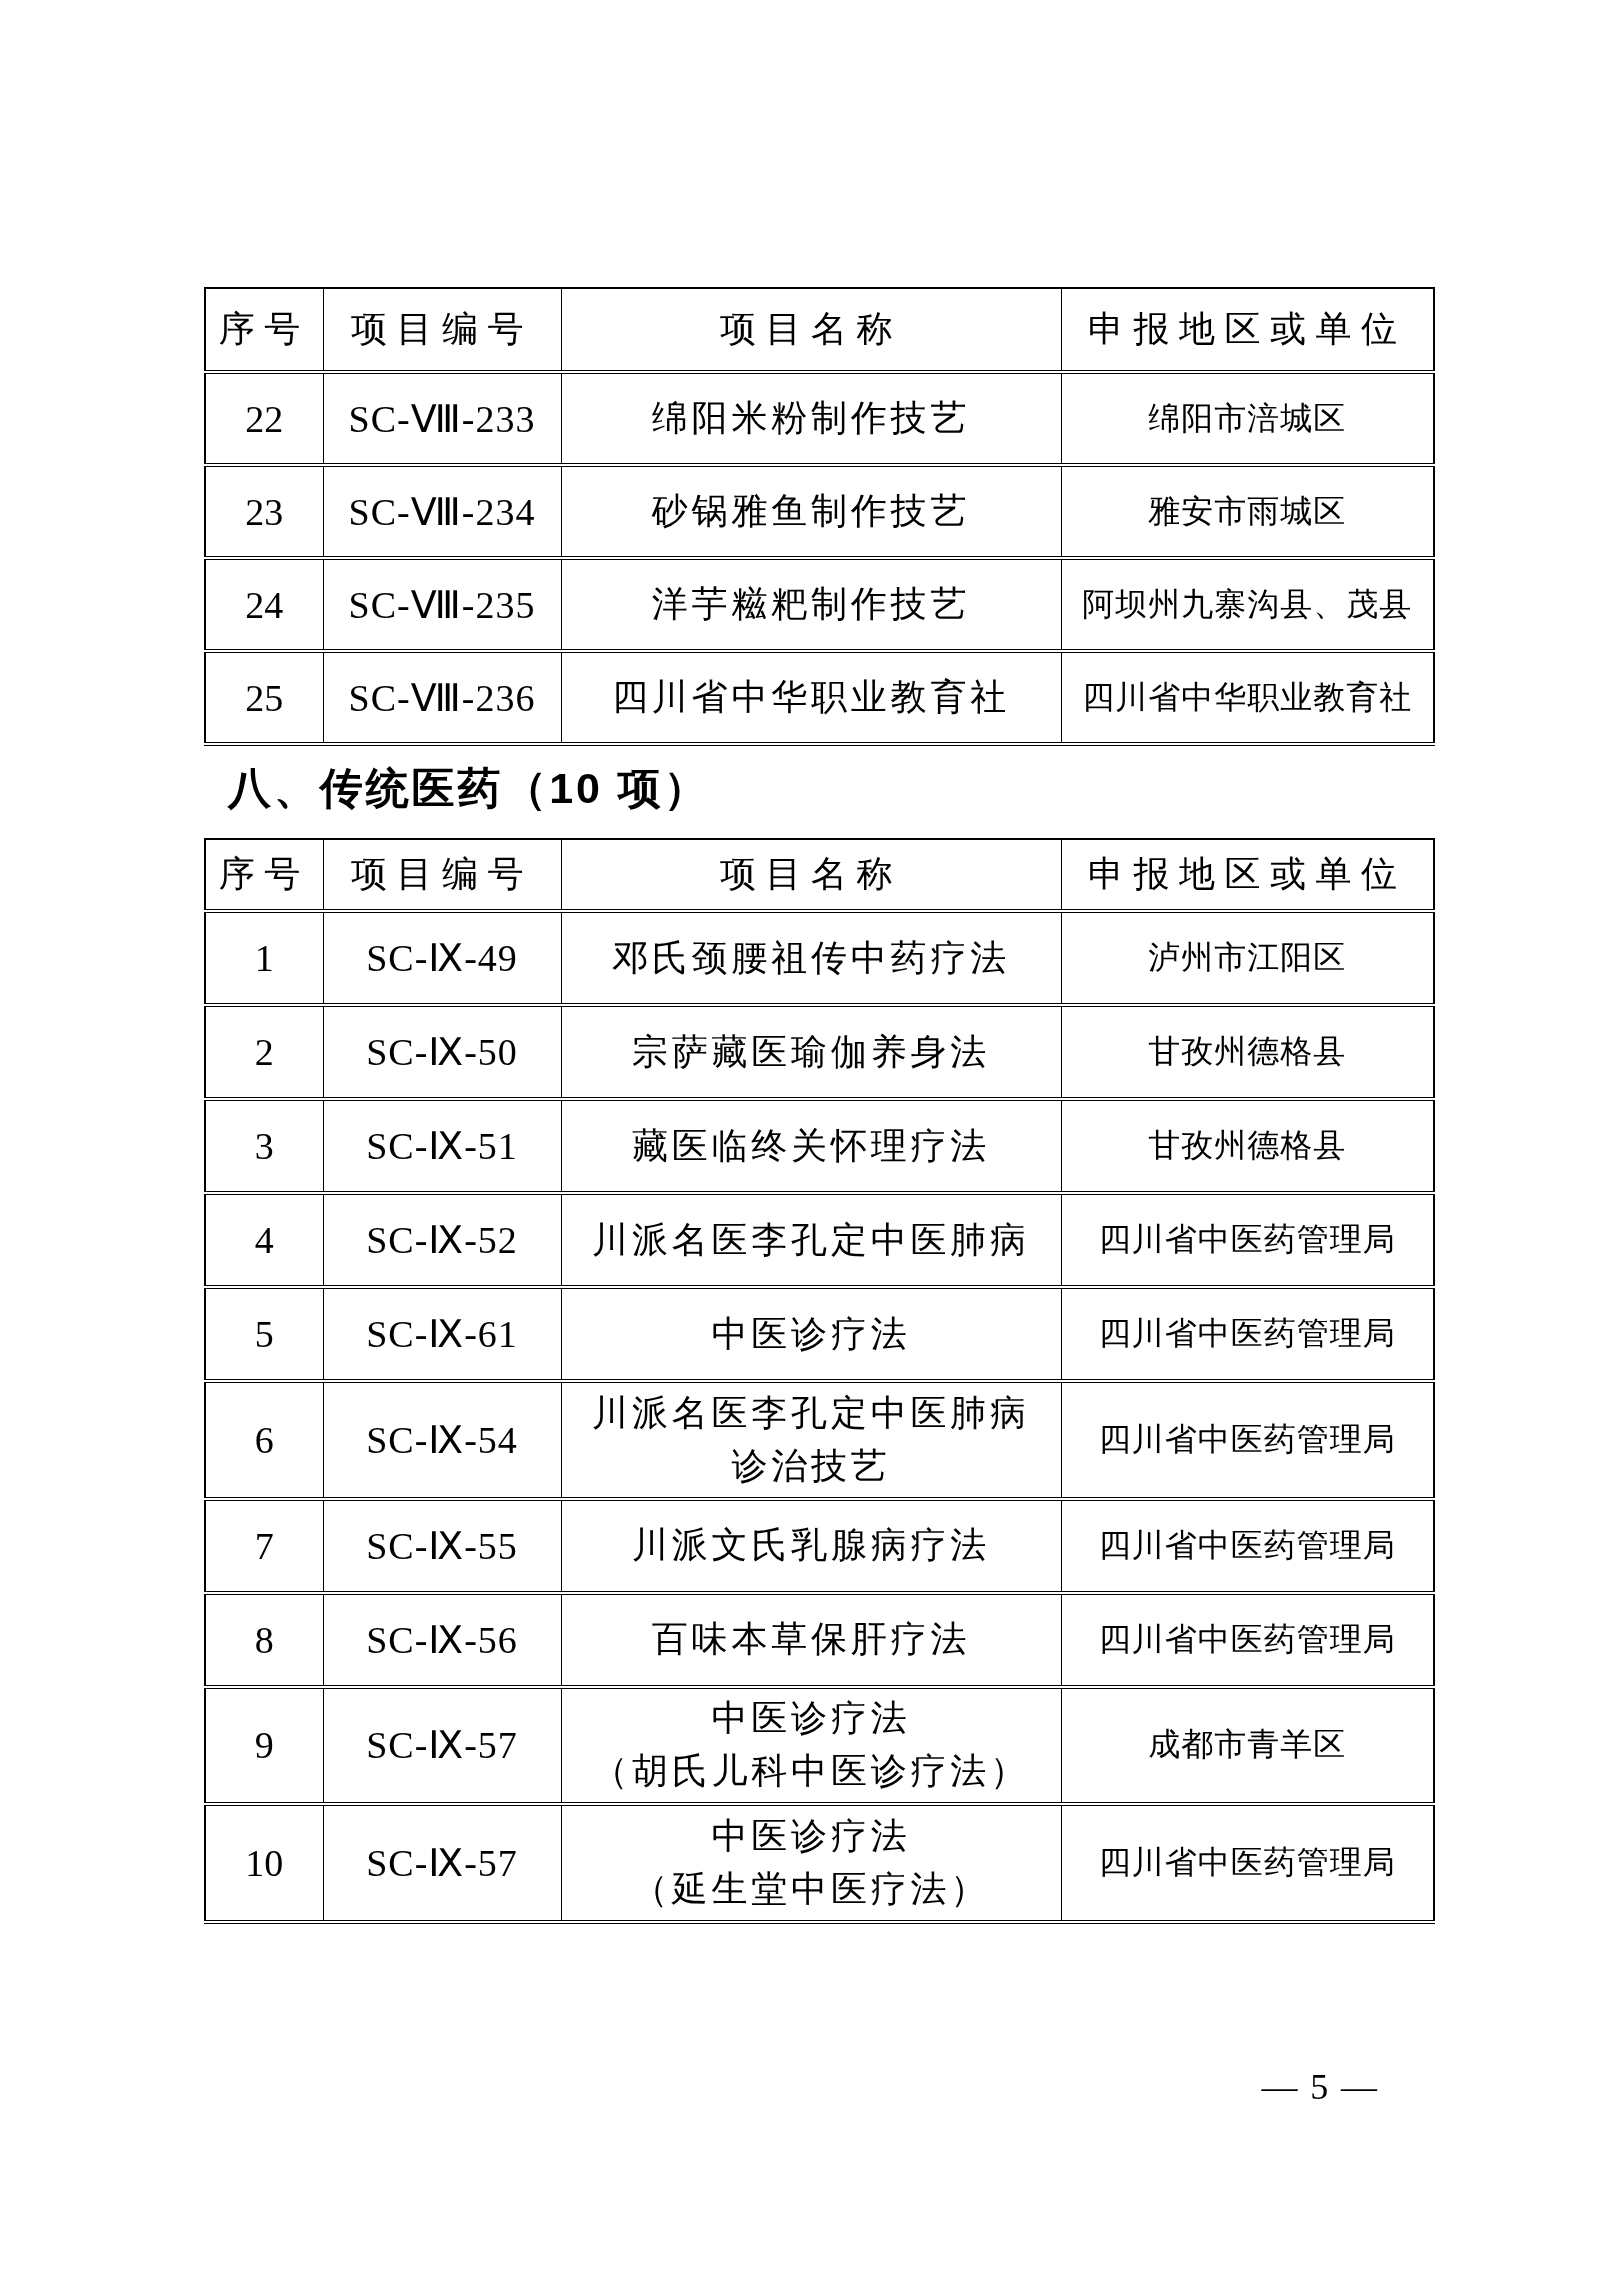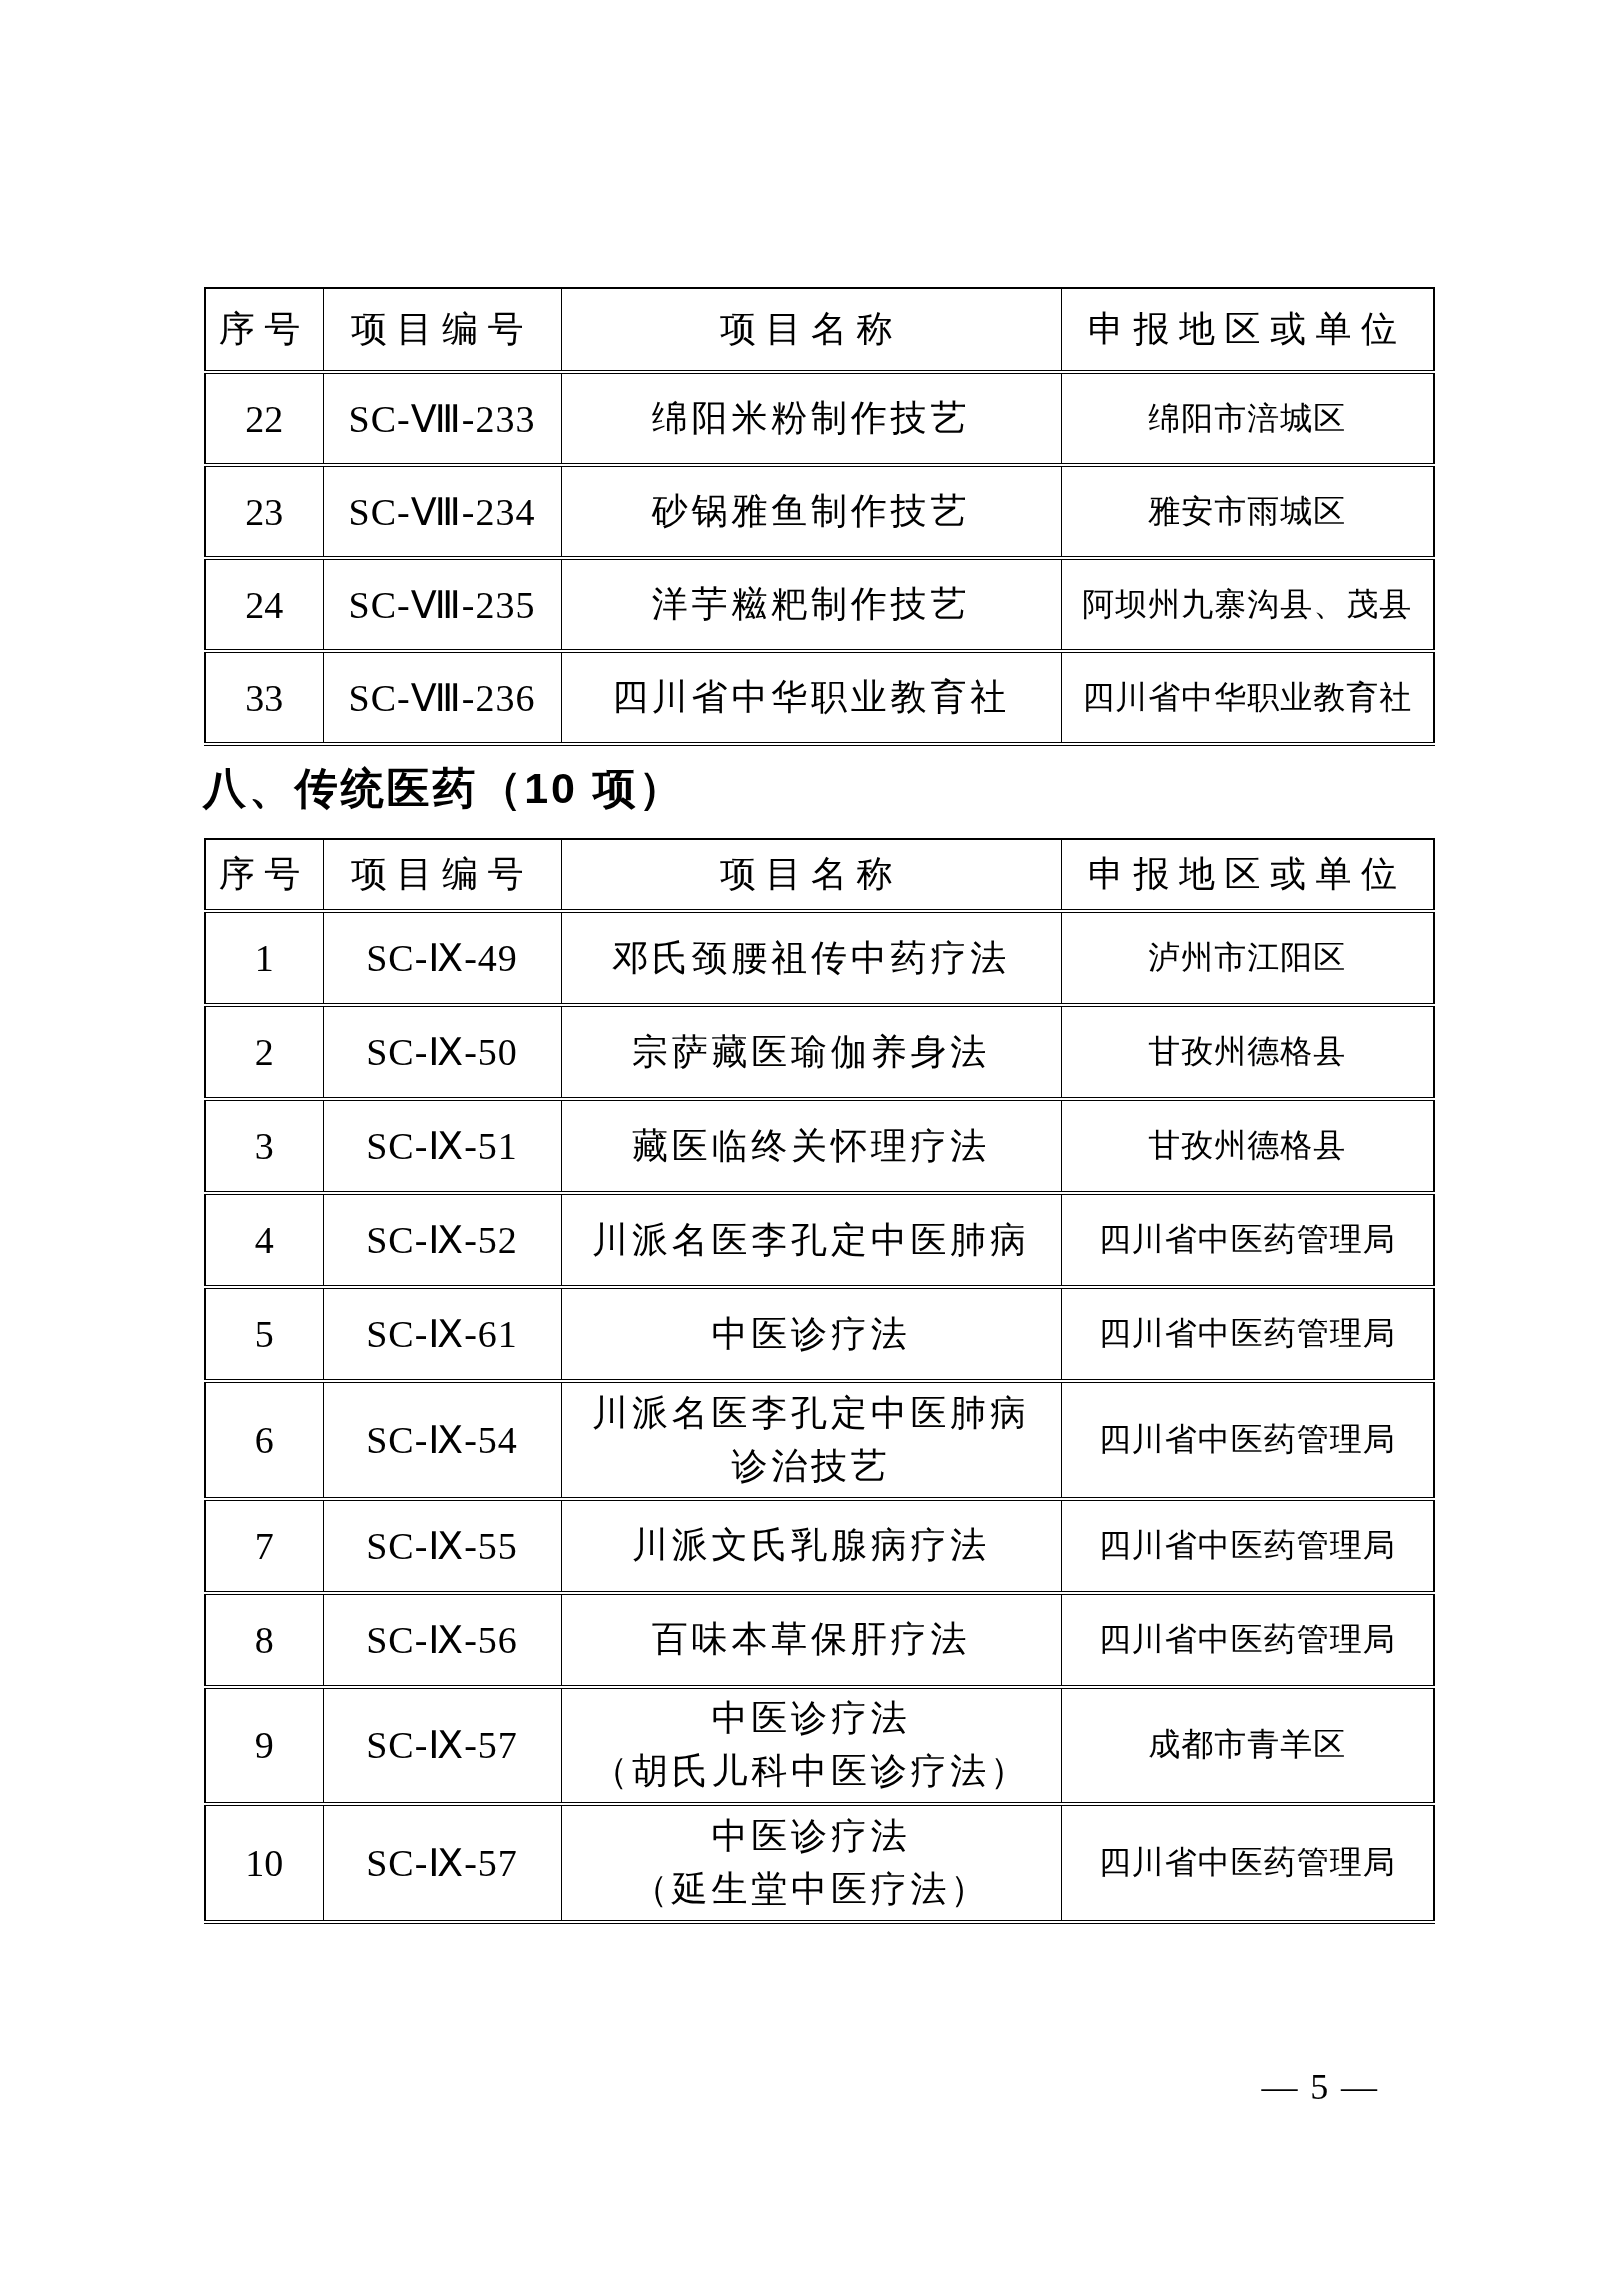--- a/index.html
+++ b/index.html
@@ -72,21 +72,21 @@
   }
   td.c-region {
     font-size: 32px;
     letter-spacing: 1px;
     white-space: nowrap;
   }
 
   
   .section-heading {
     position: absolute;
-    left: 203px;
+    left: 228px;
     top: 761px;
     font-family: "Liberation Sans", sans-serif;
     font-weight: bold;
     font-size: 43px;
     letter-spacing: 2.9px;
     line-height: 55px;
   }
 
   
   .page-footer {
@@ -131,21 +131,21 @@
         <td class="c-name">砂锅雅鱼制作技艺</td>
         <td class="c-region">雅安市雨城区</td>
       </tr>
       <tr>
         <td class="c-no">24</td>
         <td class="c-code">SC-Ⅷ-235</td>
         <td class="c-name">洋芋糍粑制作技艺</td>
         <td class="c-region">阿坝州九寨沟县、茂县</td>
       </tr>
       <tr>
-        <td class="c-no">33</td>
+        <td class="c-no">25</td>
         <td class="c-code">SC-Ⅷ-236</td>
         <td class="c-name">四川省中华职业教育社</td>
         <td class="c-region">四川省中华职业教育社</td>
       </tr>
     </tbody>
   </table>
 
   <div class="section-heading">八、传统医药（10 项）</div>
 
   <table class="doc-table" id="table2">

